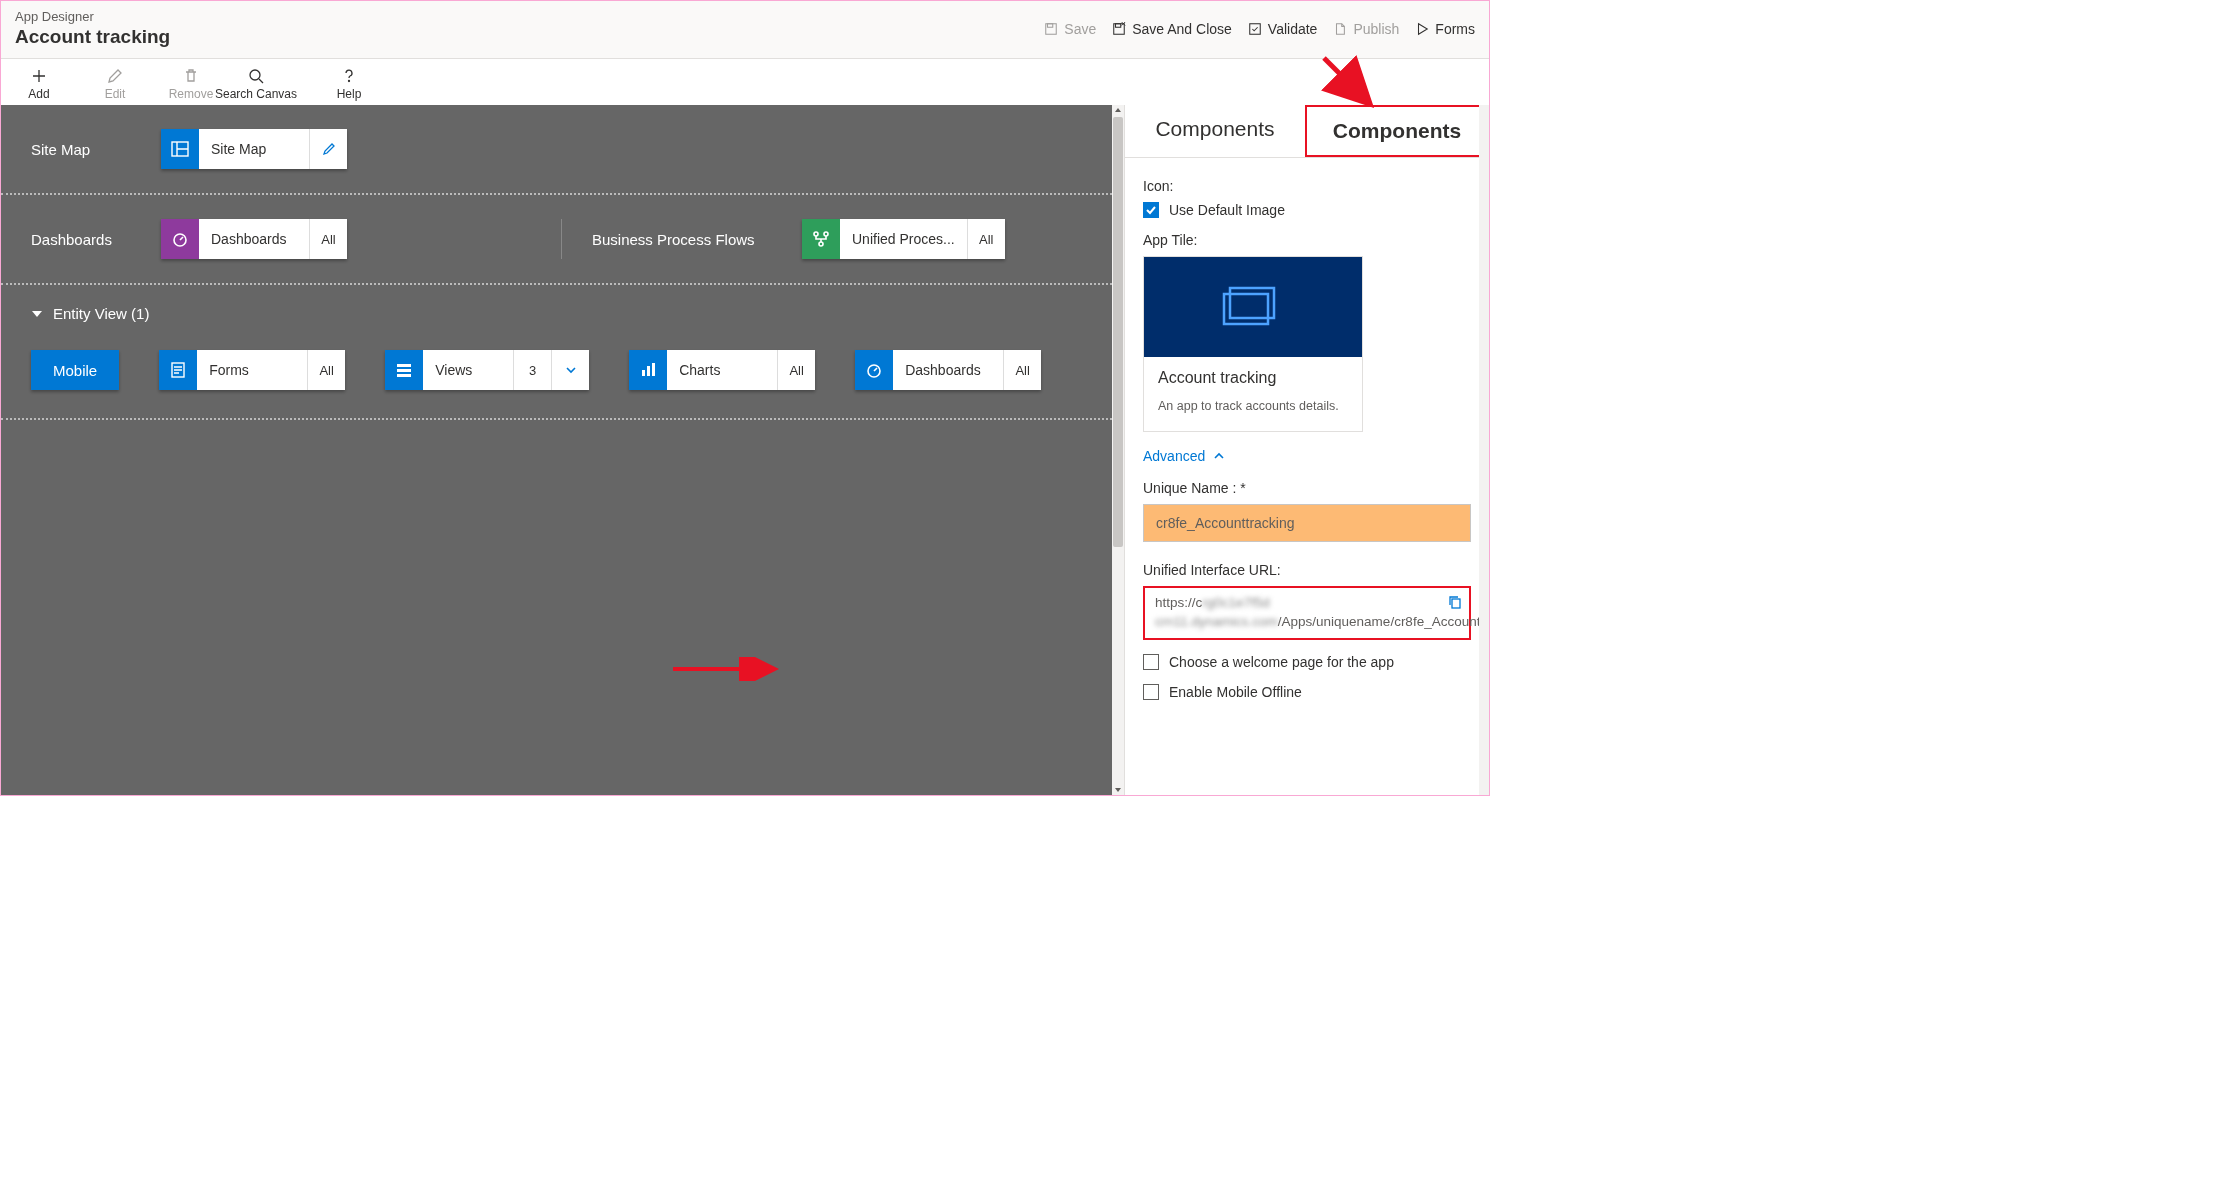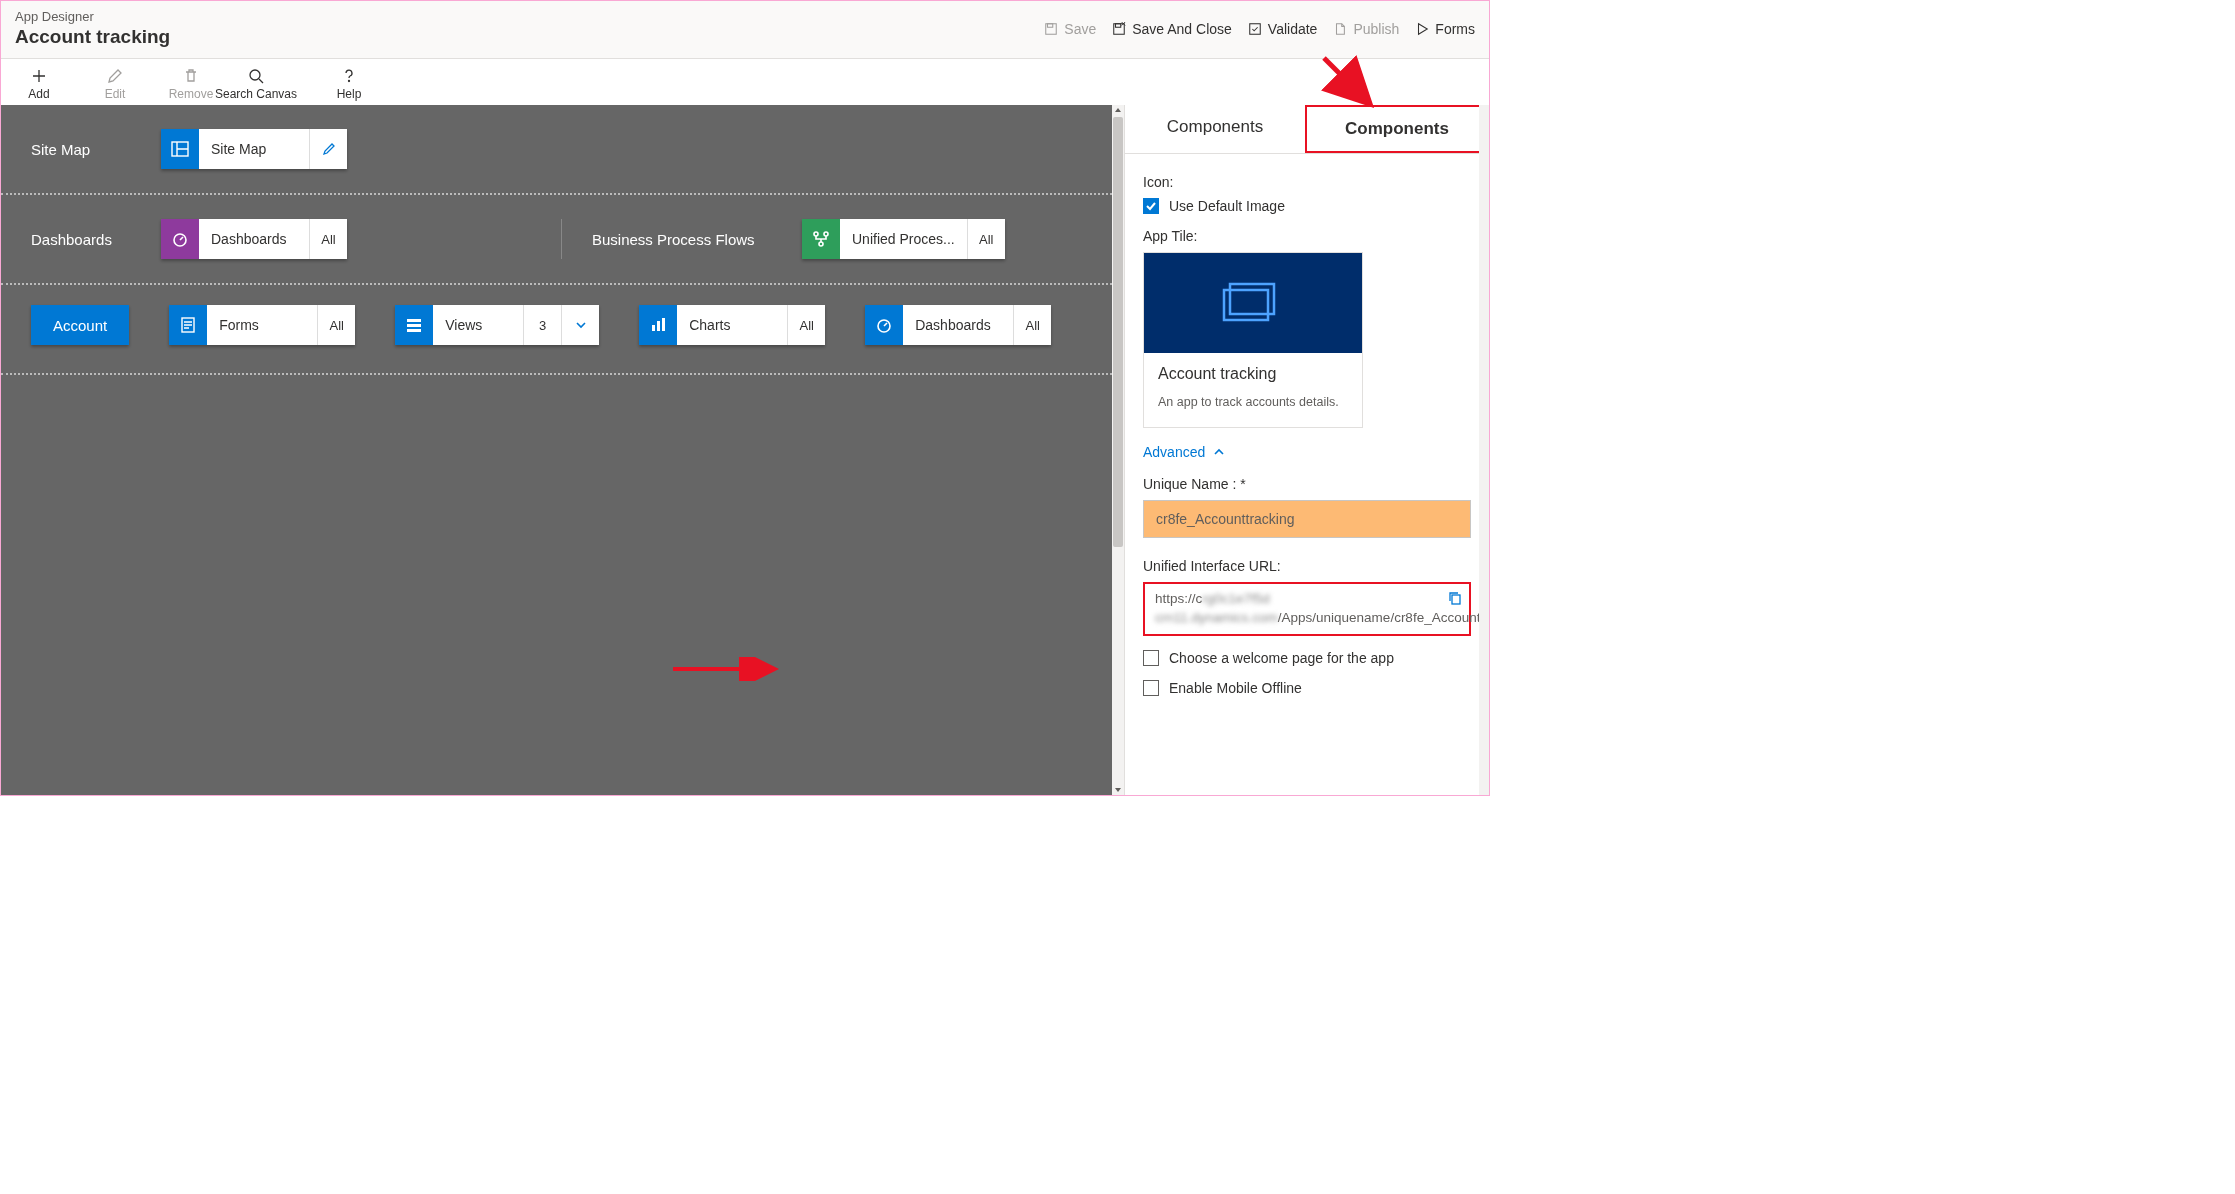--- a/index.html
+++ b/index.html
@@ -49,21 +49,21 @@
     .icon-green { background:#2e9e5b; }
 
     .entity-section { padding: 20px 30px 28px 30px; border-bottom: 2px dotted #bbb; }
     .entity-header { display:flex; align-items:center; gap:10px; color:#fff; font-size:15px; margin-bottom: 28px; cursor:pointer;}
     .entity-row { display:flex; gap: 40px; align-items:center; flex-wrap: wrap;}
     .entity-chip { background:#0078d4; color:#fff; height:40px; padding:0 22px; display:flex; align-items:center; font-size:15px; box-shadow: 0 2px 3px rgba(0,0,0,.3);}
 
     
     .panel { width: 365px; border-left: 1px solid #e1dfdd; display:flex; flex-direction:column; background:#fff; position:relative; }
     .panel-tabs { display:flex; border-bottom:1px solid #e1dfdd; }
-    .panel-tab { flex:1; text-align:center; padding: 12px 0; font-size:17px; cursor:pointer; color:#323130; }
+    .panel-tab { flex:1; text-align:center; padding: 12px 0; font-size:21px; cursor:pointer; color:#323130; }
     .panel-tab.active { font-weight:600; border:2px solid #e81123; }
     .arrow-annot { position:absolute; top:-52px; right:110px; pointer-events:none; }
     .panel-body { padding: 14px 18px; overflow-y:auto; flex:1; position:relative;}
     .panel-scroll { position:absolute; right:0; top:0; bottom:0; width:10px; background:#f3f2f1; }
     .field-label { font-size:14px; color:#323130; margin: 6px 0 8px 0; }
     .checkbox-row { display:flex; align-items:center; gap:10px; margin: 8px 0 14px 0; font-size:14px; }
     .chk { width:16px; height:16px; background:#0078d4; display:inline-flex; align-items:center; justify-content:center; }
     .chk.empty { background:#fff; border:1px solid #605e5c; }
     .app-tile-card { border:1px solid #e1dfdd; width: 220px; margin-bottom: 16px;}
     .app-tile-top { background:#002d6b; height:100px; display:flex; align-items:center; justify-content:center;}
@@ -236,22 +236,28 @@
                       <path d="M5 7 v3 h10 v-3 M10 10 v3"></path>
                     </svg>
                   </div>
                 <div class="label-box" style="min-width:115px;">Unified Proces...</div>
                 <div class="count-box">All</div>
               </div>
             </div>
           </div>
 
           <div class="entity-section">
+            <div class="entity-header">
+              <svg width="12" height="12" viewBox="0 0 12 12" fill="#fff">
+                  <path d="M1 3 l5 6 l5 -6 z"></path>
+                </svg>
+              <span>Entity View (1)</span>
+            </div>
             <div class="entity-row">
-              <div class="entity-chip">Account</div>
+              <div class="entity-chip">Mobile</div>
 
               <div class="tile">
                 <div class="icon-box icon-blue">
                     <svg width="20" height="20" viewBox="0 0 20 20" fill="none" stroke="#fff" stroke-width="1.4">
                       <rect x="4" y="3" width="12" height="14"></rect>
                       <path d="M6 7 h8 M6 10 h8 M6 13 h5"></path>
                     </svg>
                   </div>
                 <div class="label-box">Forms</div>
                 <div class="count-box">All</div>

